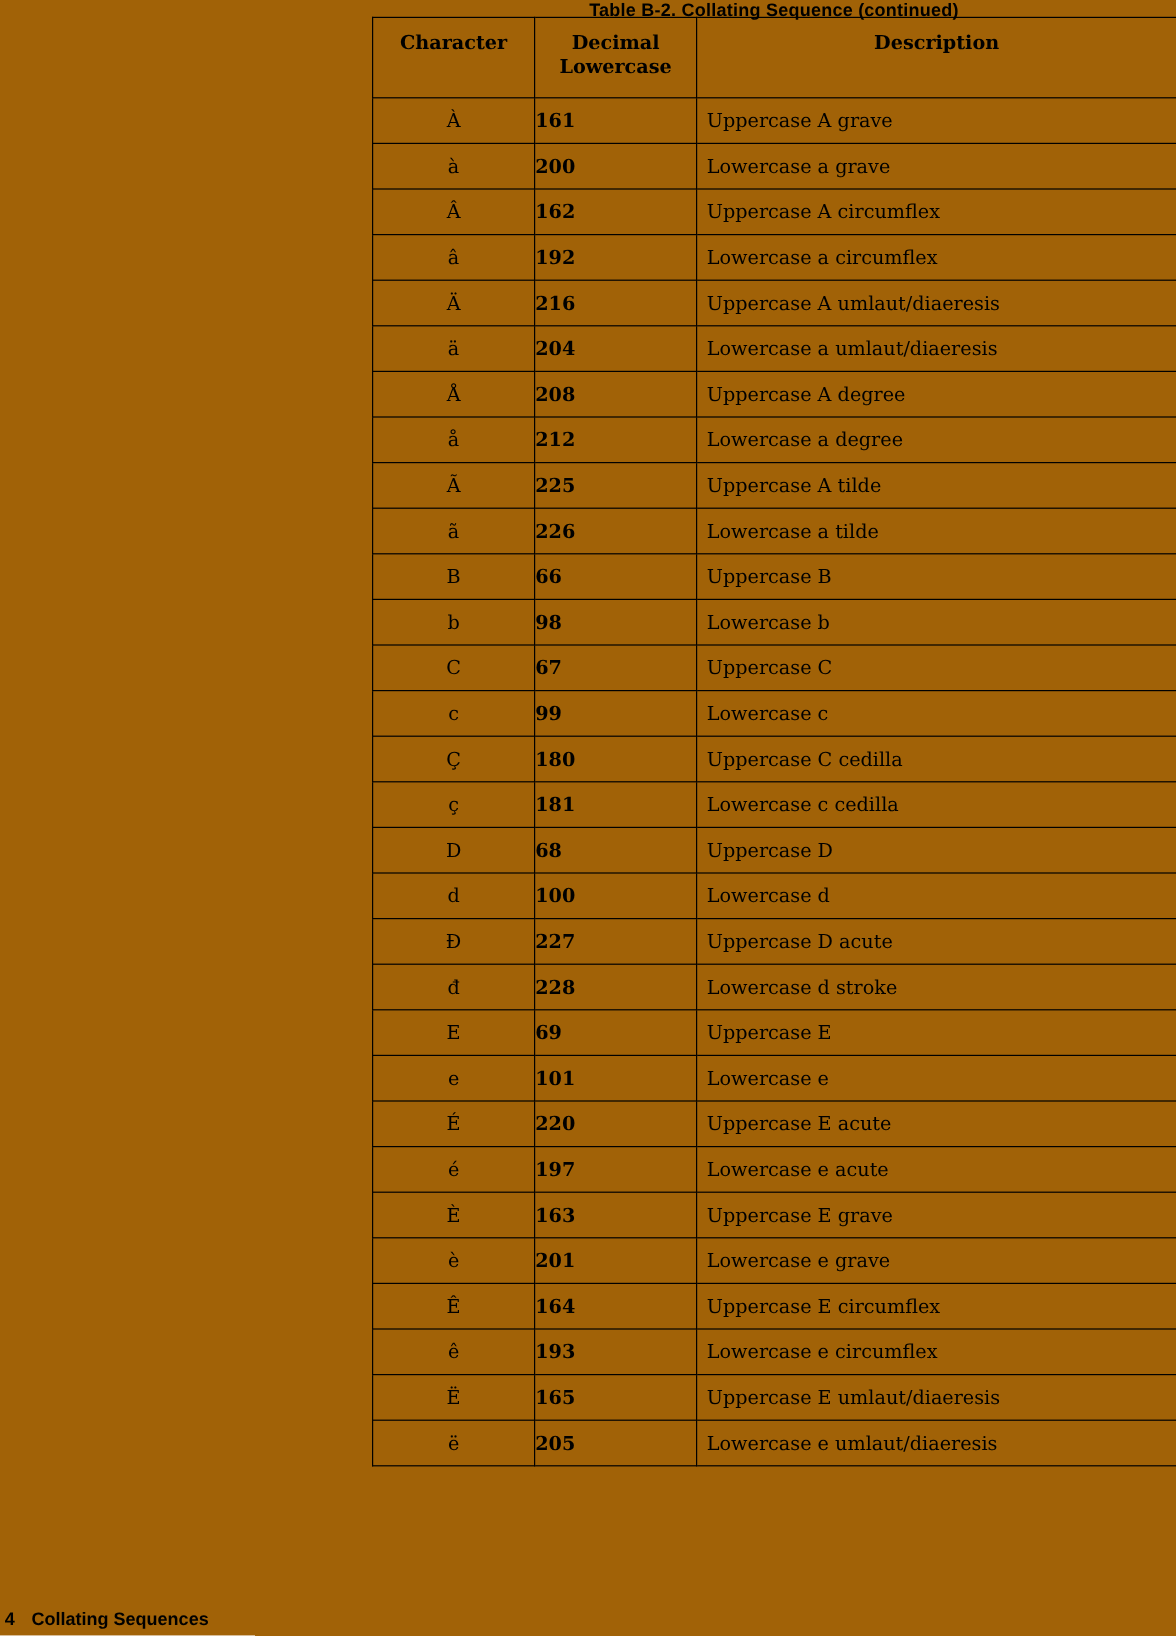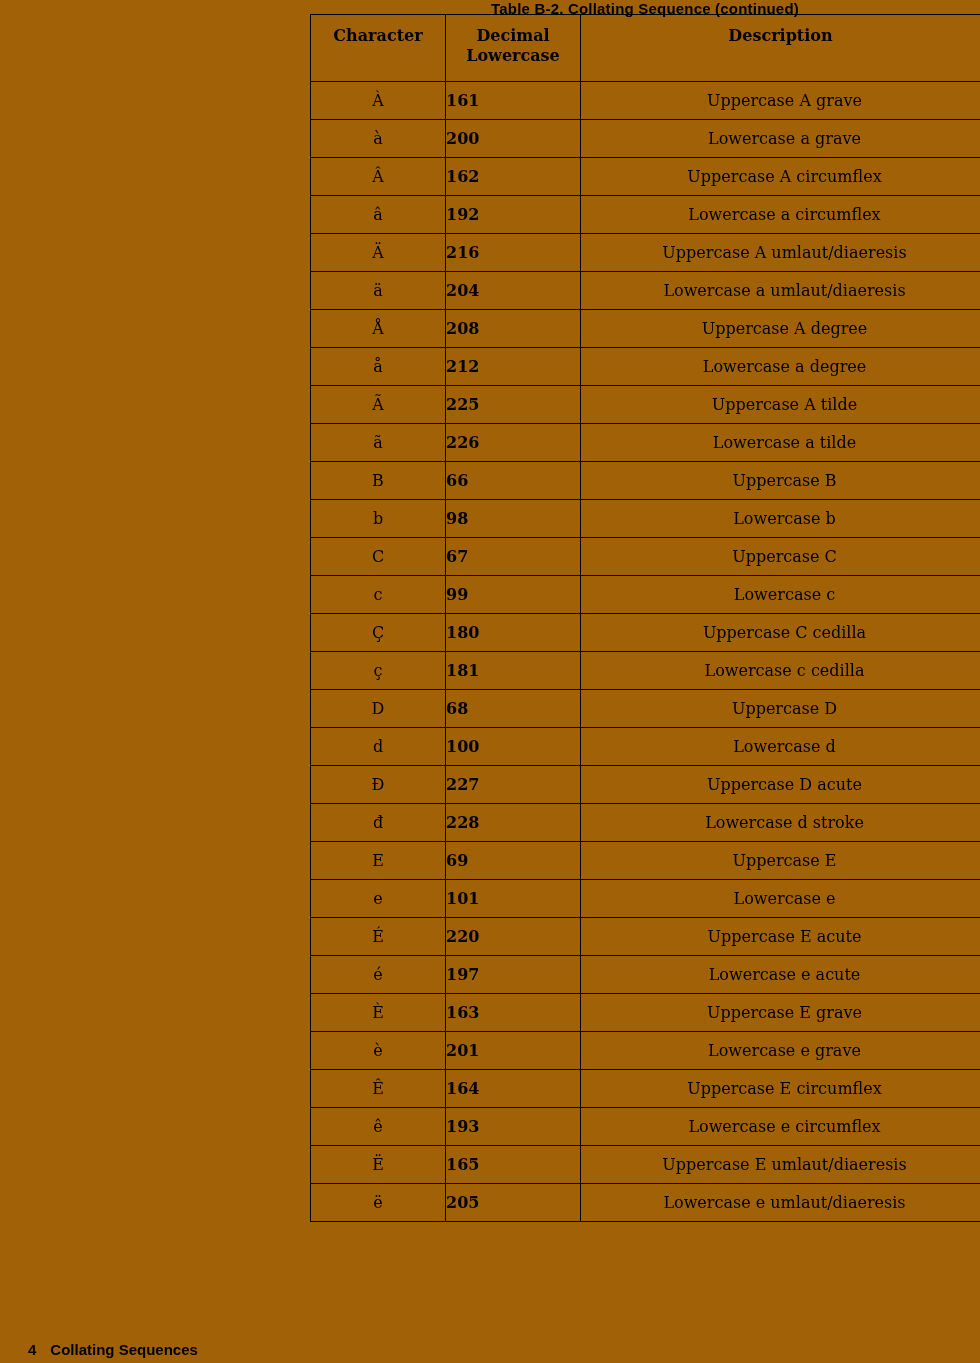--- a/index.html
+++ b/index.html
@@ -55,31 +55,30 @@
   }
   .collating-table td {
     height: 38px;
     font-size: 16px;
     vertical-align: middle;
     padding: 0;
   }
   .collating-table td.cell-character { text-align: center; }
   .collating-table td.cell-decimal   { text-align: left; font-weight: bold; }
   .collating-table td.cell-description {
-    text-align: center;
+    text-align: left;
     padding-left: 8px;
   }
   .page-footer {
     position: absolute;
     left: 4px;
     top: 1341px;
     font-family: "Liberation Sans", sans-serif;
     font-weight: bold;
     font-size: 15px;
-    margin-left: 24px;
   }
   .page-footer .page-number {
     margin-right: 14px;
   }
 </style>
 </head>
 <body>
 
 <div class="page">
 

